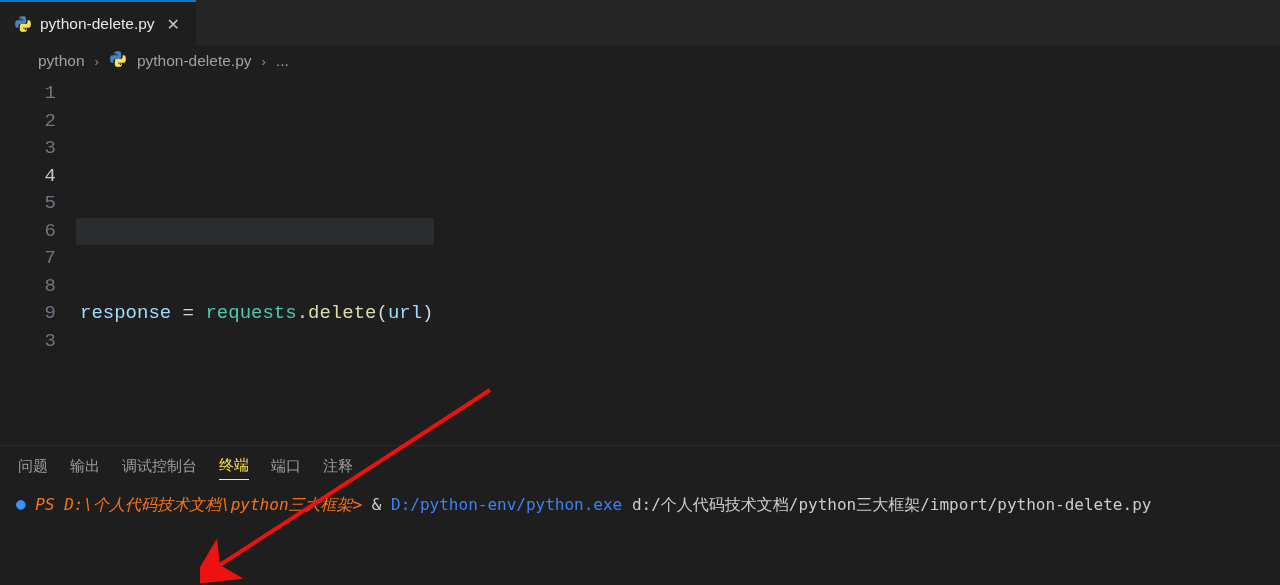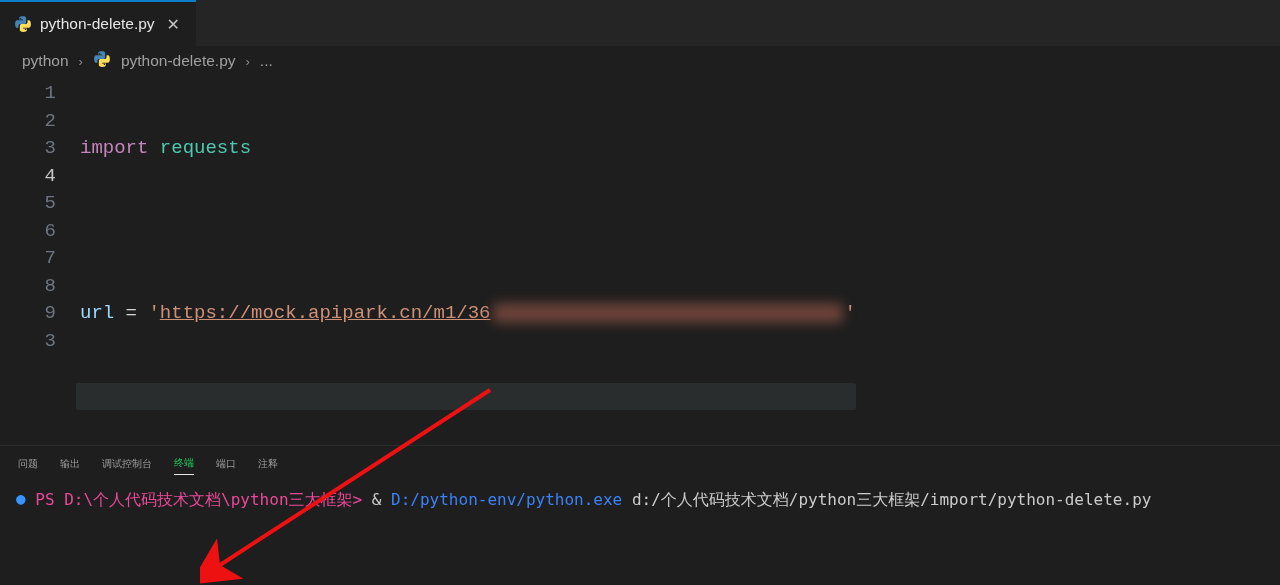--- a/index.html
+++ b/index.html
@@ -37,21 +37,21 @@
     font-size: 16px;
     color: #c5c5c5;
     padding: 2px 4px;
   }
   
   .breadcrumbs {
     height: 30px;
     display: flex;
     align-items: center;
     gap: 10px;
-    padding-left: 22px;
+    padding-left: 38px;
     font-family: "Segoe UI", "Microsoft YaHei", sans-serif;
     font-size: 15.5px;
     color: #a0a0a0;
   }
   .breadcrumbs .chev { color: #8a8a8a; font-size: 13px; }
   .breadcrumbs .ell { color: #a0a0a0; }
   
   .editor {
     display: flex;
     font-size: 19px;
@@ -99,35 +99,35 @@
     background: #1e1e1e;
     display: flex;
     flex-direction: column;
   }
   .panel-tabs {
     display: flex;
     align-items: center;
     gap: 22px;
     padding: 10px 18px 8px 18px;
     font-family: "Microsoft YaHei", "Segoe UI", sans-serif;
-    font-size: 10px;
+    font-size: 15px;
     color: #9d9d9d;
   }
   .panel-tabs .ptab { cursor: pointer; padding-bottom:4px; }
-  .panel-tabs .ptab.active { color: #22c55e; border-bottom: 1px solid #e7e7e7; }
+  .panel-tabs .ptab.active { color: #fde047; border-bottom: 1px solid #e7e7e7; }
   .terminal-body {
     padding: 6px 16px 0 16px;
     font-size: 16px;
     line-height: 22px;
     color: #cccccc;
     font-family: "Consolas", "Microsoft YaHei", monospace;
   }
   .term-line1 { text-indent: -7px; padding-left: 7px;}
   .bullet { color: #3794ff; font-size:16px; line-height:16px; position:relative; top:-1px;}
-  .prompt { color: #ec4899; }
+  .prompt { color: #f97316; font-style: italic; }
   .path-hl { color: #3b82f6; }
   
   .arrow-svg {
     position: absolute;
     left: 200px;
     top: 380px;
     pointer-events: none;
   }
   
   .py-ico {
@@ -176,23 +176,21 @@
     <div class="ln">3</div>
     <div class="ln active">4</div>
     <div class="ln">5</div>
     <div class="ln">6</div>
     <div class="ln">7</div>
     <div class="ln">8</div>
     <div class="ln">9</div>
     <div class="ln">3</div>
   </div>
   <div class="code">
-    <div class="row"><span class="tok-kw">import</span> <span class="tok-mod">requests</span></div>
     <div class="row"></div>
-    <div class="row"><span class="tok-var">url</span><span class="tok-op"> = </span><span class="tok-str">'</span><span class="tok-str-u">https://mock.apipark.cn/m1/36</span><span class="blur-span"></span><span class="tok-str">'</span></div>
     <div class="row active"></div>
     <div class="row"><span class="tok-var">response</span><span class="tok-op"> = </span><span class="tok-mod">requests</span><span class="tok-pun">.</span><span class="tok-fn">delete</span><span class="tok-pun">(</span><span class="tok-var">url</span><span class="tok-pun">)</span></div>
     <div class="row"></div>
     
     
     
     
   </div>
 </div>
 

